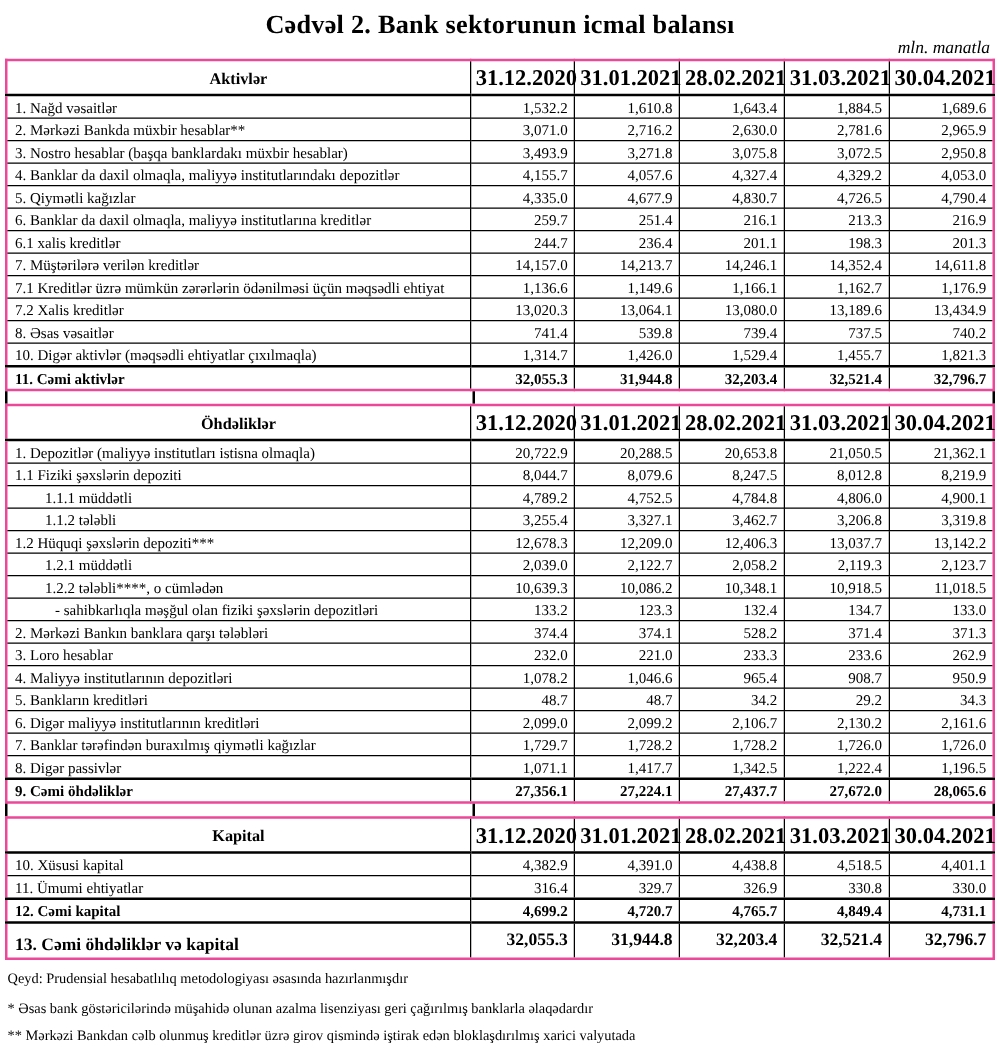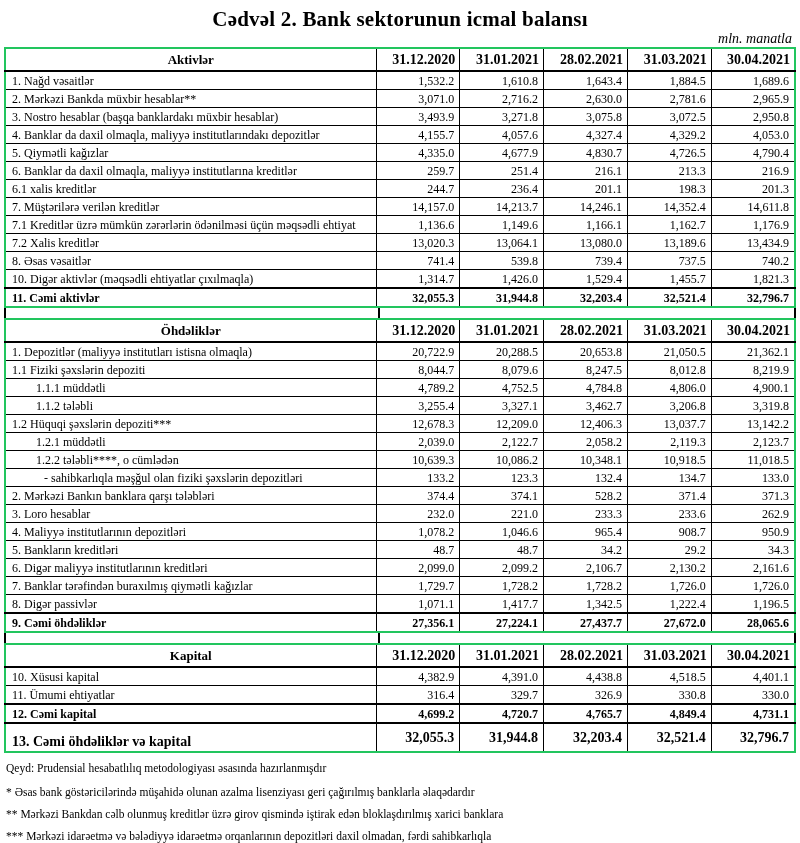--- a/index.html
+++ b/index.html
@@ -33,35 +33,35 @@
     border-collapse: collapse;
     table-layout: fixed;
     width: 792px;
     margin-left: 4px;
     font-size: 12px;
   }
   table.bal, table.bal th, table.bal td {
     border: 1px solid #000;
   }
   table.bal {
-    border: 2px solid #22c55e;
+    border: 2px solid #ec4899;
   }
   table.bal th {
     border-bottom: 2px solid #000;
     font-weight: bold;
     padding: 3px 4px 2px 4px;
     vertical-align: middle;
   }
   th.sec {
     font-size: 13px;
     text-align: center;
     border-right: 2px solid #000;
   }
   th.date {
-    font-size: 14px;
+    font-size: 18px;
     text-align: right;
     border-left: none;
     border-right: none;
     white-space: nowrap;
   }
   col.c0 { width: 371px; }
   td.label {
     text-align: left;
     padding: 2px 3px 1px 6px;
     border-right: 2px solid #000;
@@ -451,19 +451,19 @@
           <td class="num">32,203.4</td>
           <td class="num">32,521.4</td>
           <td class="num">32,796.7</td>
         </tr>
       </tbody>
   </table>
 
   <div class="footnotes">
     <div class="footnote qeyd">Qeyd: Prudensial hesabatlılıq metodologiyası əsasında hazırlanmışdır</div>
     <div class="footnote">* Əsas bank göstəricilərində müşahidə olunan azalma lisenziyası geri çağırılmış banklarla əlaqədardır</div>
-    <div class="footnote">** Mərkəzi Bankdan cəlb olunmuş kreditlər üzrə girov qismində iştirak edən bloklaşdırılmış xarici banklara</div>
+    <div class="footnote">** Mərkəzi Bankdan cəlb olunmuş kreditlər üzrə girov qismində iştirak edən bloklaşdırılmış xarici valyutada</div>
     <div class="footnote">*** Mərkəzi idarəetmə və bələdiyyə idarəetmə orqanlarının depozitləri daxil olmadan, fərdi sahibkarlıqla
 məşğul olan fiziki şəxslərin depozitləri daxil olmaqla</div>
 
   </div>
 
 </div>
 
 </body></html>

